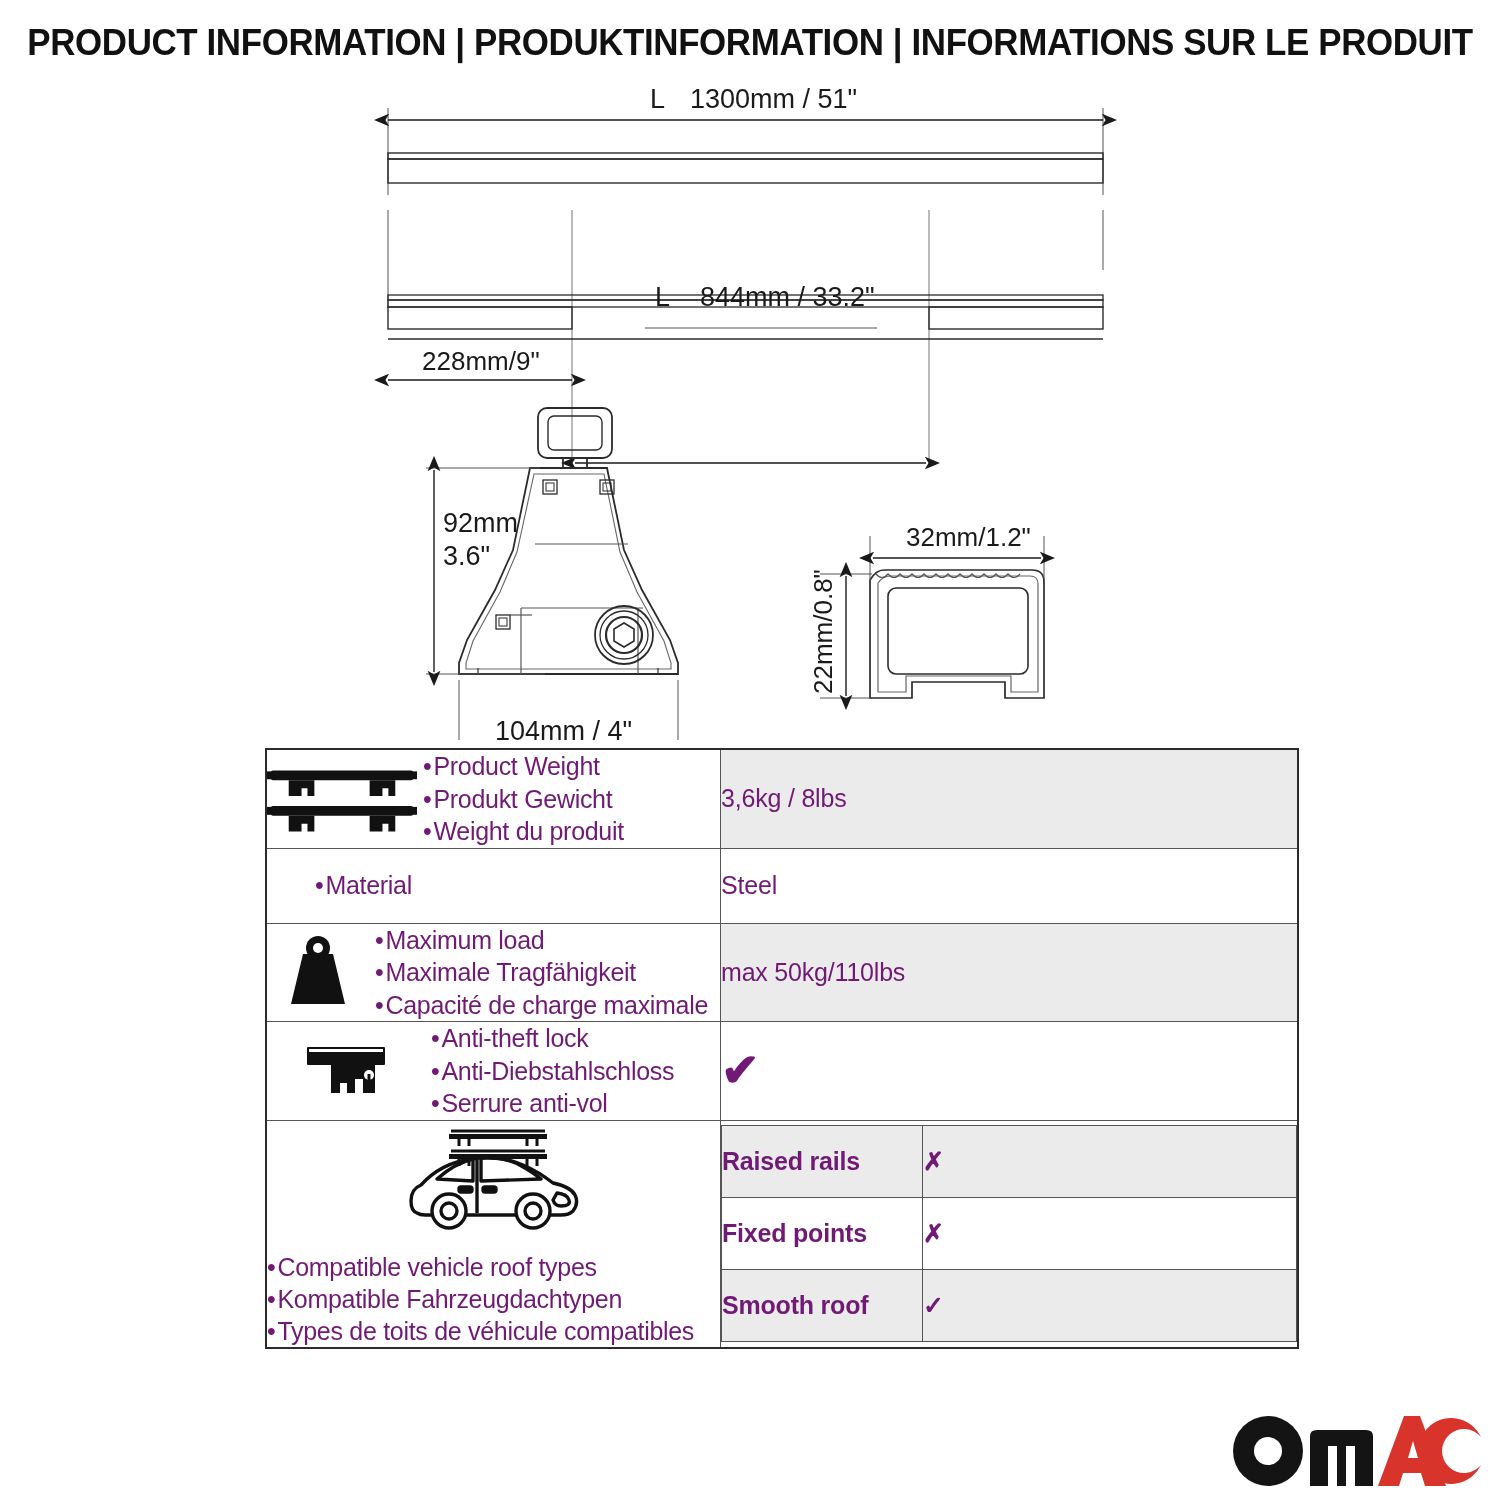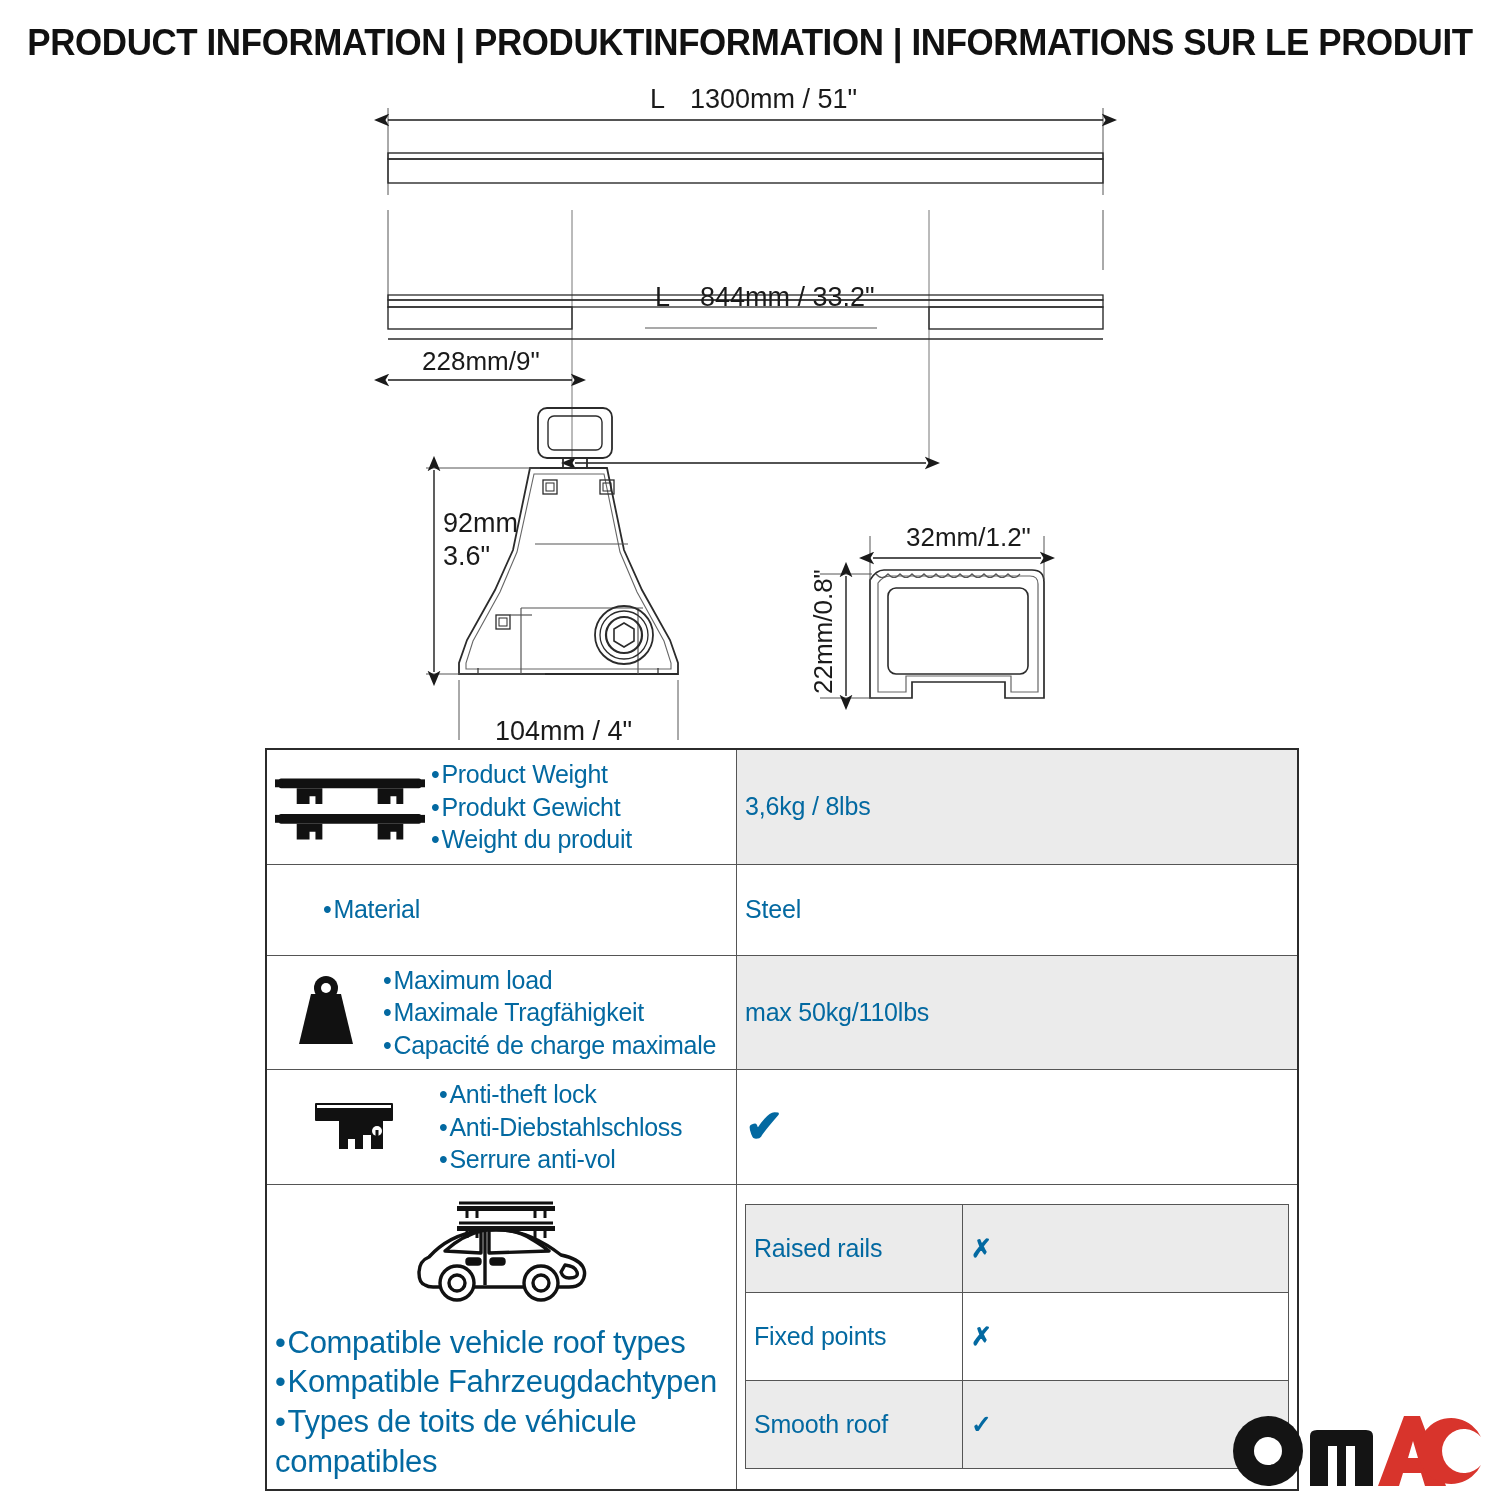--- a/index.html
+++ b/index.html
@@ -48,24 +48,24 @@
     left: 265px;
     top: 748px;
     width: 1034px;
     border: 2px solid #2b2b2b;
     border-collapse: collapse;
     table-layout: fixed;
     background: #ffffff;
   }
   #spec-table td {
     border: 1.5px solid #555555;
-    padding: 8px;
+    padding: 0;
     vertical-align: middle;
     font-size: 25px;
-    color: #0369a1;
+    color: #701a75;
   }
   td.lbl-cell {
     width: 453px;
     padding: 10px 4px 10px 0;
   }
   td.val-cell {
     padding-left: 24px;
     font-size: 26px;
     letter-spacing: -0.2px;
     margin-left: 22px;
@@ -97,39 +97,39 @@
   .roof-block {
     padding: 16px 10px 16px 18px;
   }
   .roof-icon {
     display: flex;
     justify-content: center;
     margin-bottom: 12px;
   }
   .roof-texts {
     line-height: 1.28;
-    font-size: 31px;
+    font-size: 25px;
     letter-spacing: -0.3px;
   }
   .roof-texts .li::before { content: "\2022"; margin-right: 2px; }
 
   
   table.roof-table {
     width: 100%;
     border-collapse: collapse;
     table-layout: fixed;
   }
   table.roof-table td {
     border: 1.5px solid #555555;
     font-size: 25px;
     height: 71px;
     padding: 0 0 0 18px;
     letter-spacing: -0.2px;
   }
-  table.roof-table td.rt-name { width: 200px; }
+  table.roof-table td.rt-name { width: 200px; font-weight: bold; }
   table.roof-table td.rt-mark {
     font-size: 28px;
     font-weight: 700;
     padding-left: 18px;
   }
   table.roof-table tr:first-child td { border-top: none; }
   table.roof-table tr:last-child td { border-bottom: none; }
   table.roof-table td:first-child { border-left: none; }
   table.roof-table td:last-child { border-right: none; }
   td.roof-nested { padding: 0; vertical-align: top; }

